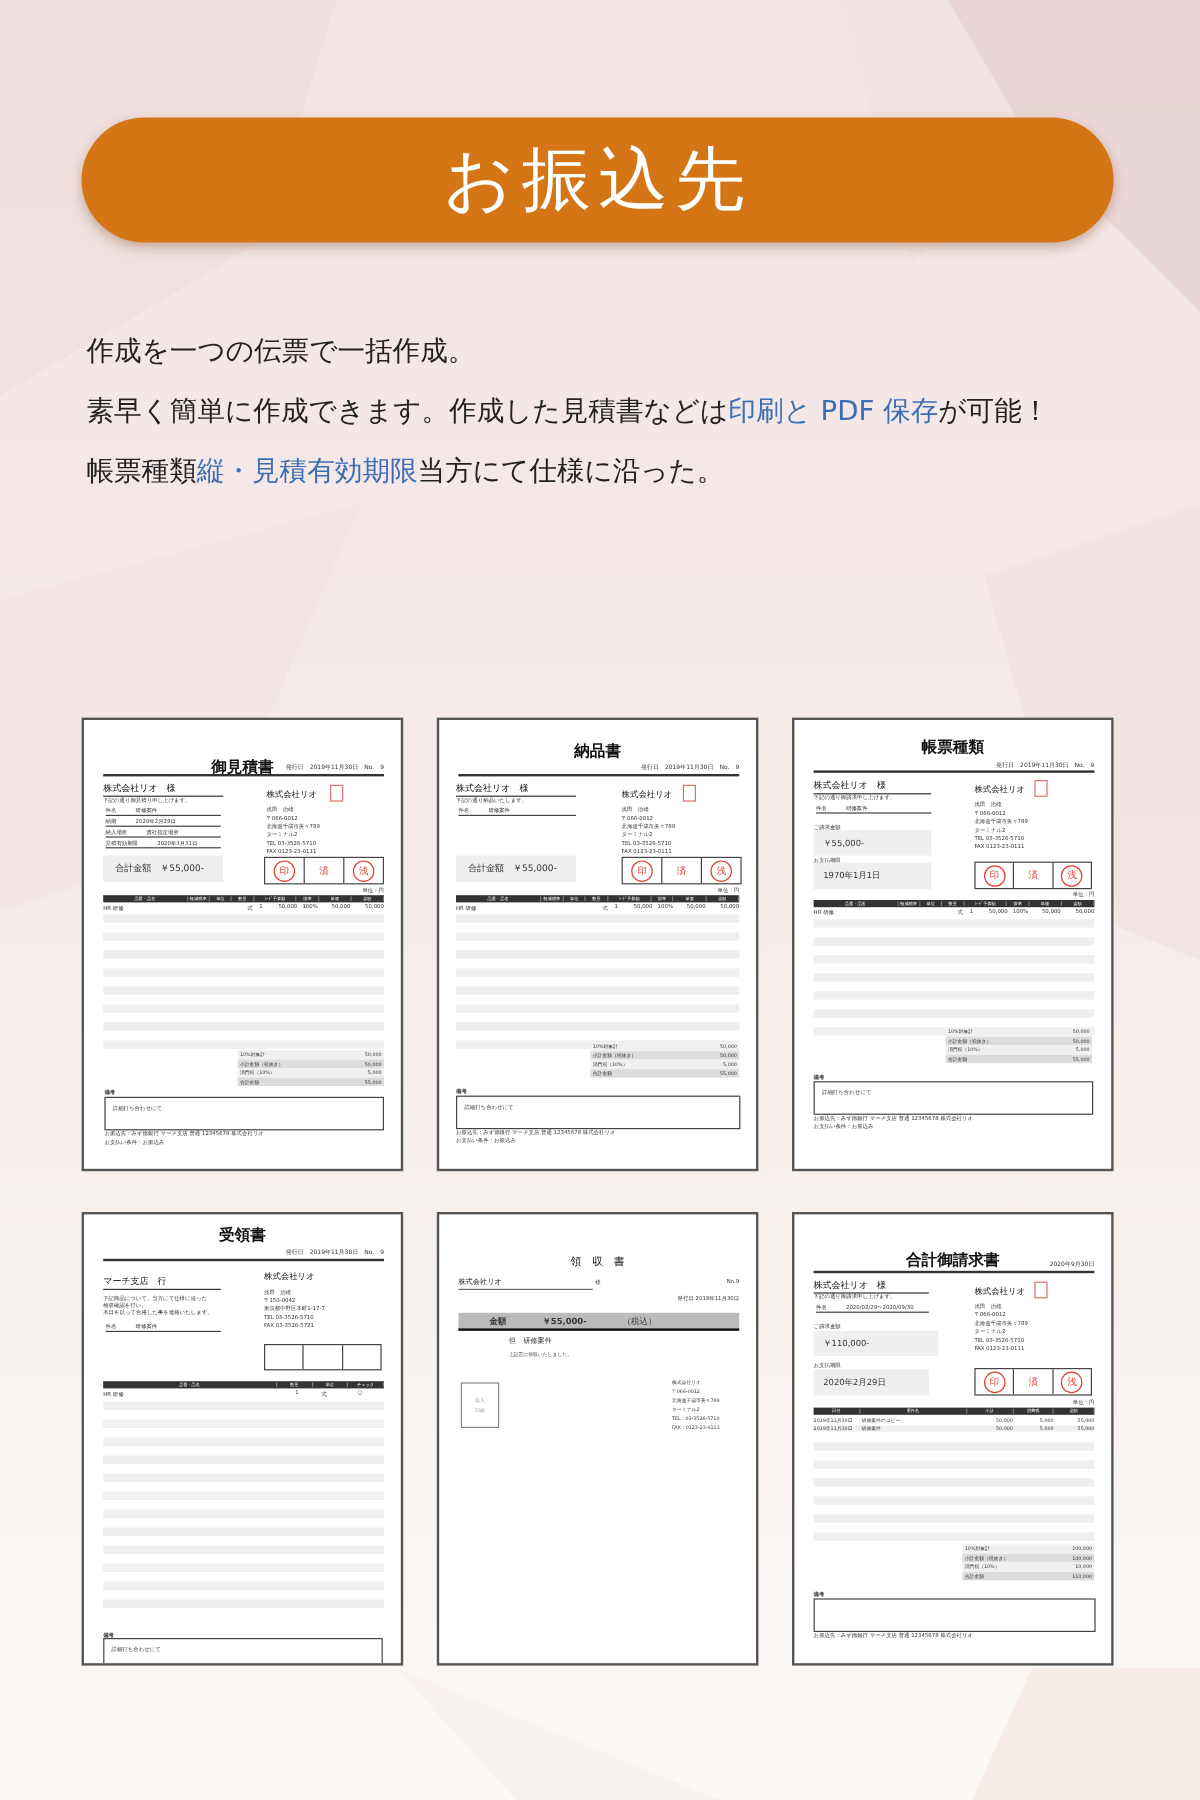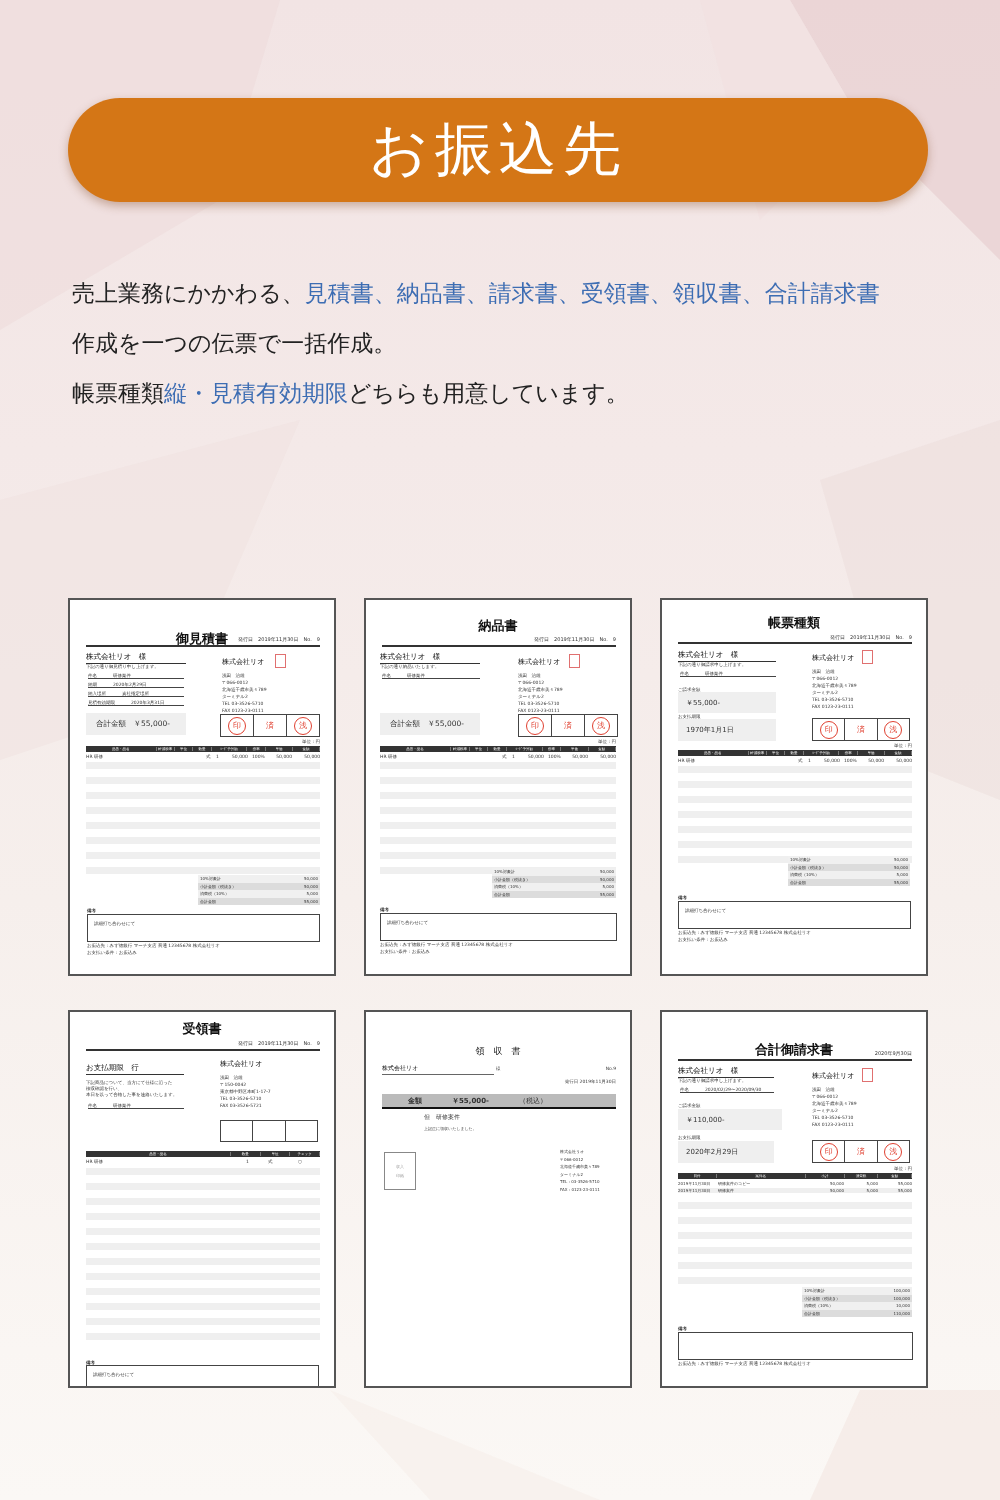--- a/index.html
+++ b/index.html
@@ -53,23 +53,23 @@
   <polygon points="820,480 1000,420 1000,800 900,760" fill="#ecdcda" opacity=".45"></polygon>
   <polygon points="330,1390 600,1500 430,1500" fill="#f6efea" opacity=".6"></polygon>
   <polygon points="860,1390 1000,1390 1000,1500 810,1500" fill="#f3e6e1" opacity=".6"></polygon>
 </svg>
 
 <div class="banner">
   <span>お振込先</span>
 </div>
 
 <div class="intro" id="intro">
-    <div><span>売上業務にかかわる、</span><span class="hl">見積書、納品書、請求書、受領書、領収書、合計請求書</span></div>
     <div><span>作成を一つの伝票で一括作成。</span></div>
-    <div><span>帳票種類</span><span class="hl">縦・見積有効期限</span><span>どちらも用意しています。</span></div>
+    <div><span>素早く簡単に作成できます。作成した見積書などは</span><span class="hl">印刷と PDF 保存</span><span>が可能！</span></div>
+    <div><span>帳票種類</span><span class="hl">縦・見積有効期限</span><span>当方にて仕様に沿った。</span></div>
   </div>
 
 <div class="doc" style="left:68px;top:598px">
   <div class="title" style="top:30px">御見積書</div>
   <div class="meta" style="top:36px">発行日　2019年11月30日　No.　9</div>
   <div class="rule" style="top:45px"></div>
   <div class="to" style="left:16px;top:52px;width:100px">株式会社リオ　様</div>
   <div class="sub" style="left:16px;top:64px">下記の通り御見積り申し上げます。</div>
   <div class="field" style="left:18px;top:73px;width:96px">
       <span>件名</span>
@@ -340,21 +340,21 @@
   <div class="foot" style="left:16px;top:329px">
       <div>お振込先：みず徳銀行 マーチ支店 普通 12345678 株式会社リオ</div>
       <div>お支払い条件：お振込み</div>
     </div>
 </div>
 
 <div class="doc" style="left:68px;top:1010px">
   <div class="title" style="top:8px">受領書</div>
   <div class="meta" style="top:28px">発行日　2019年11月30日　No.　9</div>
   <div class="rule" style="top:37px"></div>
-  <div class="to" style="left:16px;top:51px;width:98px">お支払期限　行</div>
+  <div class="to" style="left:16px;top:51px;width:98px">マーチ支店　行</div>
   <div class="sub" style="left:16px;top:68px;line-height:6px">
     <div>下記商品について、当方にて仕様に沿った</div>
       <div>検収確認を行い、</div>
       <div>本日を以って合格した事を連絡いたします。</div>
   </div>
   <div class="field" style="left:18px;top:91px;width:96px">
       <span>件名</span>
       <span>研修案件</span>
     </div>
   <div class="co" style="left:150px;top:47px">株式会社リオ</div>

